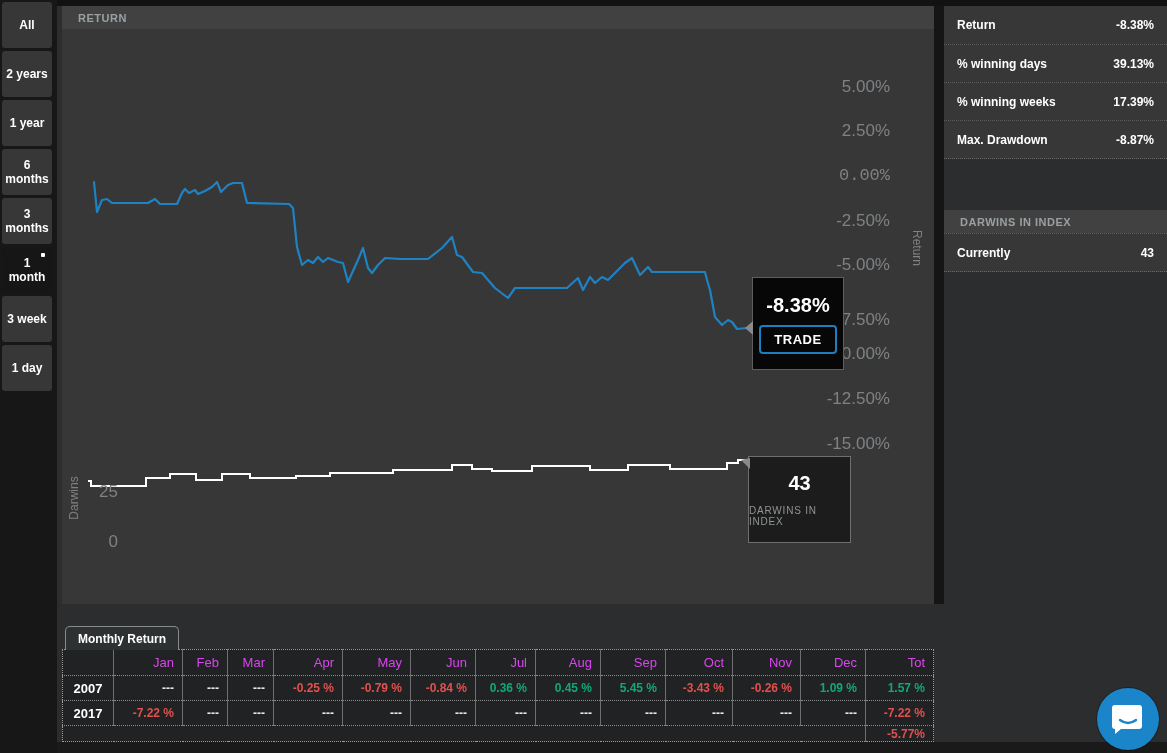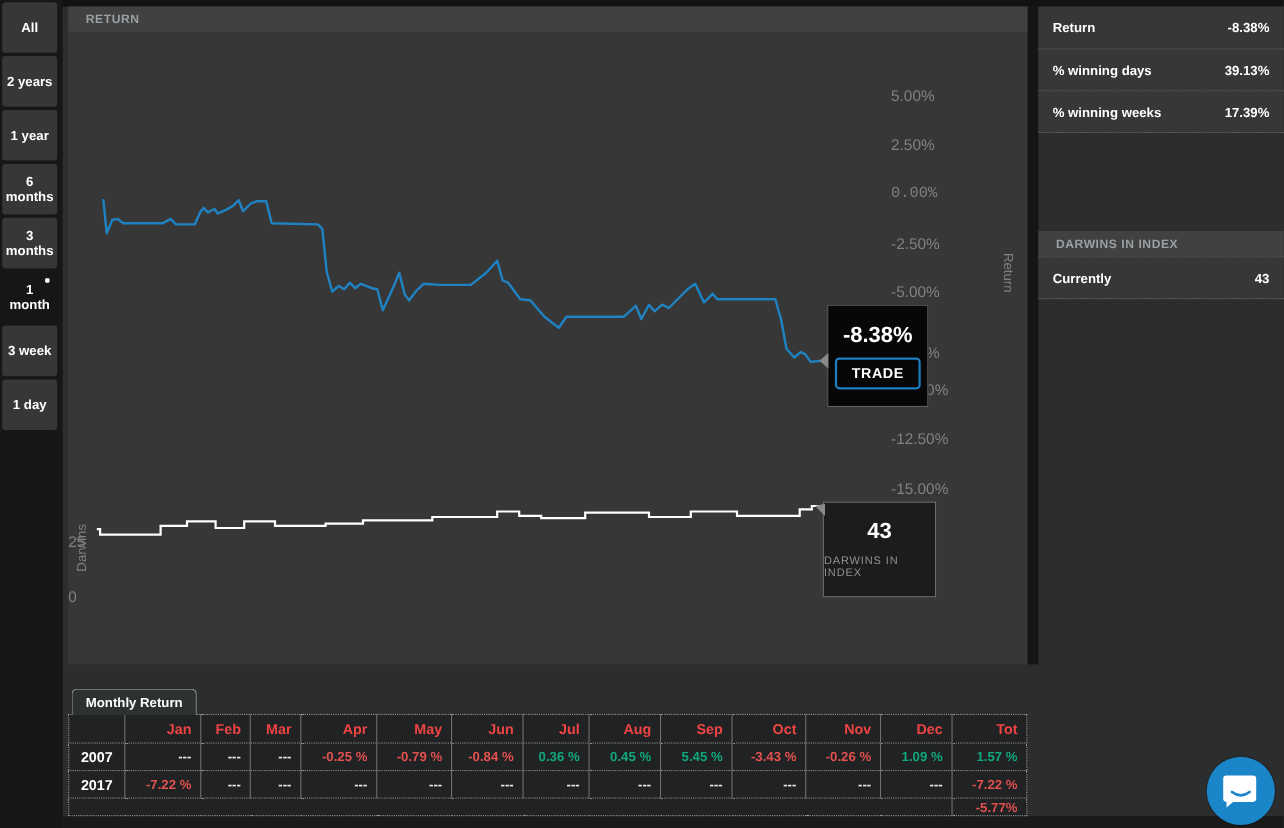--- a/index.html
+++ b/index.html
@@ -21,21 +21,21 @@
     line-height:14px; cursor:pointer; padding:4px 2px; }
   .period-btn.selected { background:#161616; }
   .period-btn .dot { position:absolute; top:6px; right:7px; width:4px; height:4px;
     background:#fff; border-radius:1px; }
 
   
   #chart-panel { left:62px; top:6px; width:872px; height:598px; background:#373737; }
   .panel-header { height:23px; background:#414141; color:#9aa0a3; font-size:11px;
     font-weight:bold; letter-spacing:.5px; display:flex; align-items:center; padding:0 16px; }
   #chart-svg { position:absolute; left:0; top:0; width:872px; height:598px; }
-  .ytick { position:absolute; width:80px; text-align:left; font-size:14px;
+  .ytick { position:absolute; width:80px; text-align:right; font-size:17px;
     color:#7e8285; line-height:14px; }
   #return-ticks .ytick { left:748px; }
   #darwins-ticks .ytick { left:0px; width:56px; }
 
   
   #tooltip-return { left:752px; top:277px; width:92px; height:93px; background:#070707;
     border:1px solid #5e5e5e; display:flex; flex-direction:column; align-items:center;
     justify-content:center; gap:8px; }
   #tooltip-return .arrow { position:absolute; left:-8px; top:43px; width:0; height:0;
     border-top:7px solid transparent; border-bottom:7px solid transparent;
@@ -67,21 +67,21 @@
   
   #monthly-tab { left:65px; top:626px; height:24px; background:#2e3132;
     border:1px solid #8a8a8a; border-bottom:none; border-radius:5px 5px 0 0;
     color:#fff; font-size:12px; font-weight:bold; display:flex; align-items:center;
     padding:0 12px; cursor:pointer; z-index:2; }
   #monthly-wrap { left:62px; top:649px; width:872px; }
   table { border-collapse:collapse; table-layout:fixed; width:872px; background:#212223;
     border:1px dotted #9a9a9a; }
   td,th { border-left:1px solid #6f6f6f; font-size:12px; overflow:hidden; white-space:nowrap; }
   td:first-child, th:first-child { border-left:none; }
-  thead th { height:26px; color:#ef4444; font-size:13px; font-weight:bold; text-align:right;
+  thead th { height:26px; color:#d946ef; font-size:13px; font-weight:normal; text-align:right;
     padding:4px 8px; }
   tbody td { height:25px; border-top:1px dotted #8d8d8d; text-align:right; padding:0 8px;
     font-weight:bold; }
   td.year { text-align:center; color:#fff; font-size:13px; }
   td.na  { color:#e8e8e8; }
   td.neg { color:#e0514f; }
   td.pos { color:#10a878; }
   tr.totals td { height:16px; border-top:1px dotted #8d8d8d; font-size:12px; }
   tr.totals td.empty { border-left:none; }
 
@@ -152,20 +152,24 @@
     <span>-8.38%</span>
   </div>
   <div class="info-row">
     <span>% winning days</span>
     <span>39.13%</span>
   </div>
   <div class="info-row">
     <span>% winning weeks</span>
     <span>17.39%</span>
   </div>
+  <div class="info-row">
+    <span>Max. Drawdown</span>
+    <span>-8.87%</span>
+  </div>
 </div>
 
 <div id="darwins-panel" class="abs info-panel">
   <div class="panel-header">DARWINS IN INDEX</div>
   <div class="info-row">
     <span>Currently</span>
     <span>43</span>
   </div>
 </div>
 

